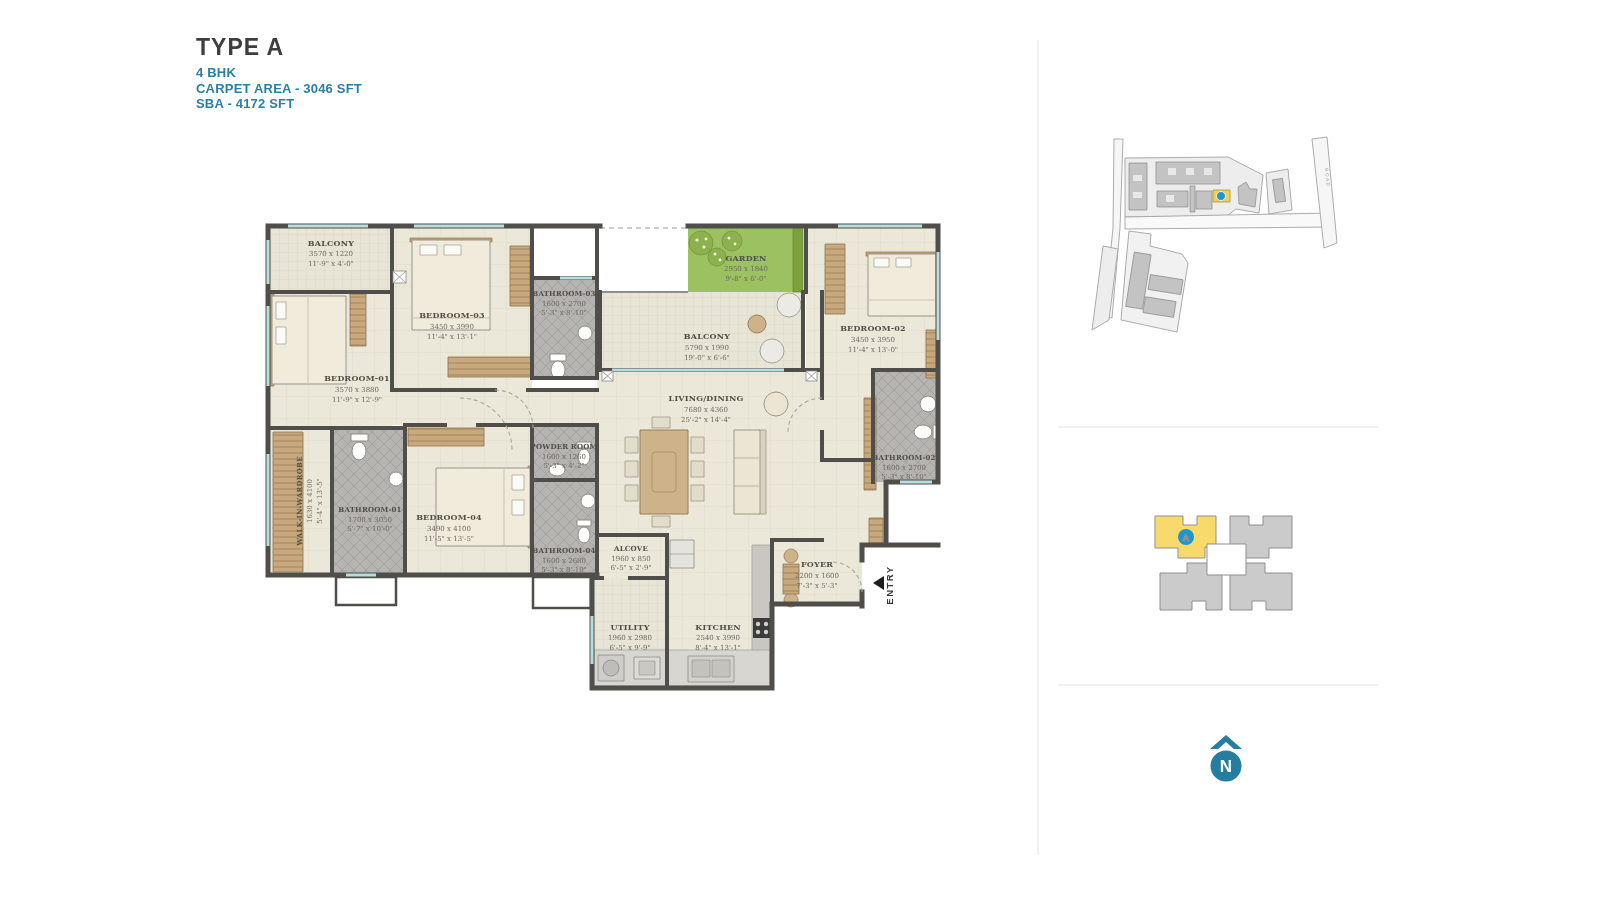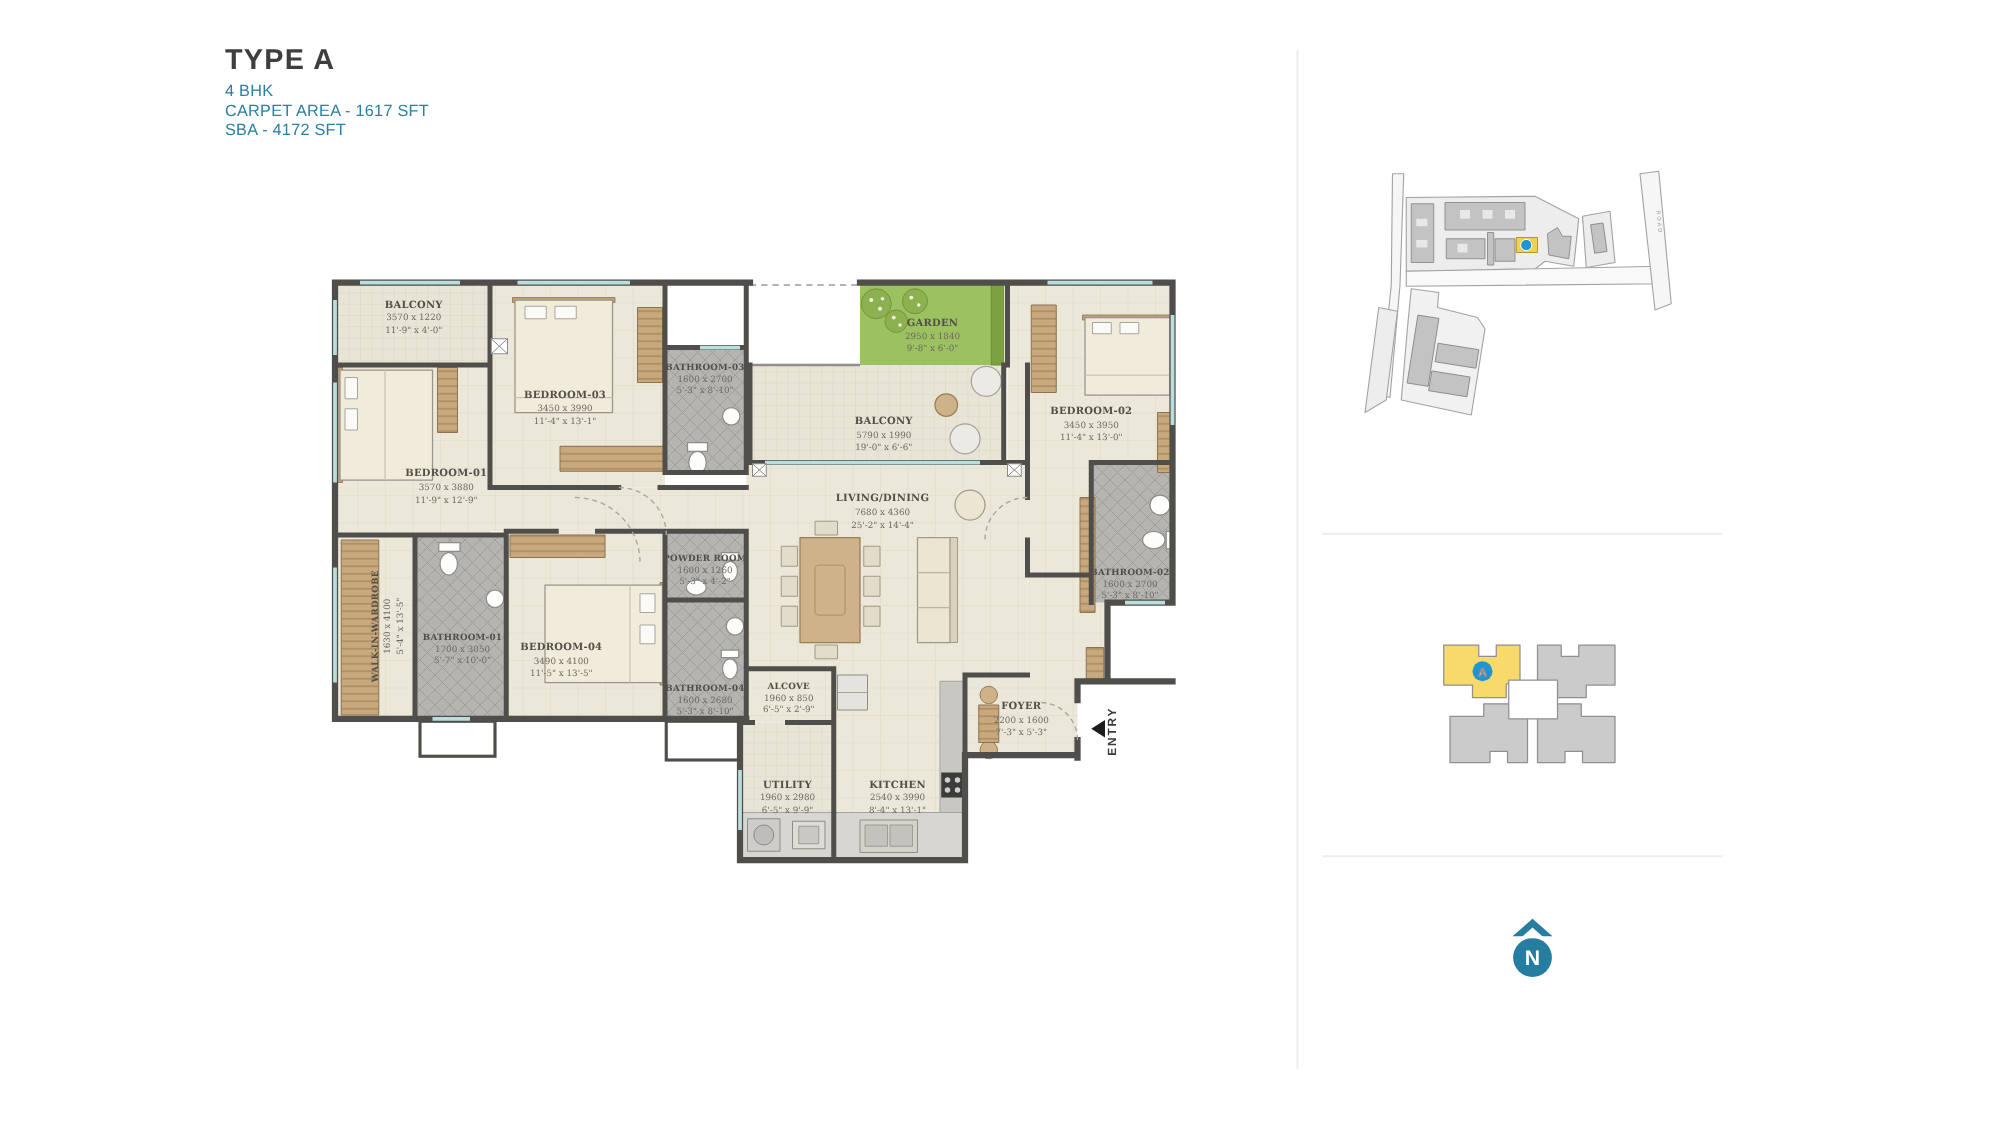--- a/index.html
+++ b/index.html
@@ -1,41 +1,41 @@
 <!DOCTYPE html>
 <html style="--accent-teal: #2b7fa3; --title-gray: #3e3e3e; --wall-gray: #4f4e4a; --floor-beige: #ebe7d9; --bath-tile-gray: #b6b4b1; --garden-green: #9cc161; --wood-tan: #c8a97d; --window-teal: #b9dedd; --highlight-yellow: #f8da6c; --marker-blue: #1f96d0; --north-teal: #257d9f;"><head>
 <meta charset="utf-8">
 <style>
   html,body{margin:0;padding:0;background:#fff}
   .canvas{position:relative;width:1600px;height:900px;background:#fff;overflow:hidden;
           font-family:"Liberation Sans",sans-serif}
-  .header{position:absolute;left:180px;top:34px}
+  .header{position:absolute;left:196px;top:34px}
   .header .title{font-size:23px;font-weight:bold;color:var(--title-gray,#3e3e3e);
                  letter-spacing:1px;margin:0 0 4px 0}
-  .header .sub{font-size:13px;font-weight:normal;color:var(--accent-teal,#2b7fa3);
+  .header .sub{font-size:13px;font-weight:bold;color:var(--accent-teal,#2b7fa3);
                line-height:15.5px;letter-spacing:.2px}
   svg{position:absolute;left:0;top:0}
   
   .rn{font:bold 8px "DejaVu Serif",serif;fill:#514f47;text-anchor:middle;letter-spacing:.2px}
   .rn.sm{font-size:7px}
   .rd{font:7px "DejaVu Serif",serif;fill:#6e6b61;text-anchor:middle}
   .entry{font:bold 9.5px "Liberation Sans",sans-serif;fill:#3a3a3a;letter-spacing:1.5px;text-anchor:middle}
   .roadtxt{font:4.5px "Liberation Sans",sans-serif;fill:#9a9a9a;letter-spacing:1.5px;text-anchor:middle}
   .unitA{font:bold 9px "Liberation Sans",sans-serif;fill:#fff;text-anchor:middle}
   .northN{font:bold 17px "Liberation Sans",sans-serif;fill:#fff;text-anchor:middle}
 </style>
 </head>
 <body>
 
 <div class="canvas">
 
   <div class="header">
     <div class="title">TYPE A</div>
     <div class="sub">4 BHK</div>
-    <div class="sub">CARPET AREA - 1617 SFT</div>
+    <div class="sub">CARPET AREA - 3046 SFT</div>
     <div class="sub">SBA - 4172 SFT</div>
   </div>
 
   <svg width="1600" height="900" viewBox="0 0 1600 900">
     <defs>
       <pattern id="floorP" width="22" height="22" patternUnits="userSpaceOnUse">
         <rect width="22" height="22" fill="#ebe7d9"></rect>
         <path d="M22,0 L0,0 0,22" fill="none" stroke="#ddd8c6" stroke-width="0.7"></path>
       </pattern>
       <pattern id="tileP" width="9" height="9" patternUnits="userSpaceOnUse">

